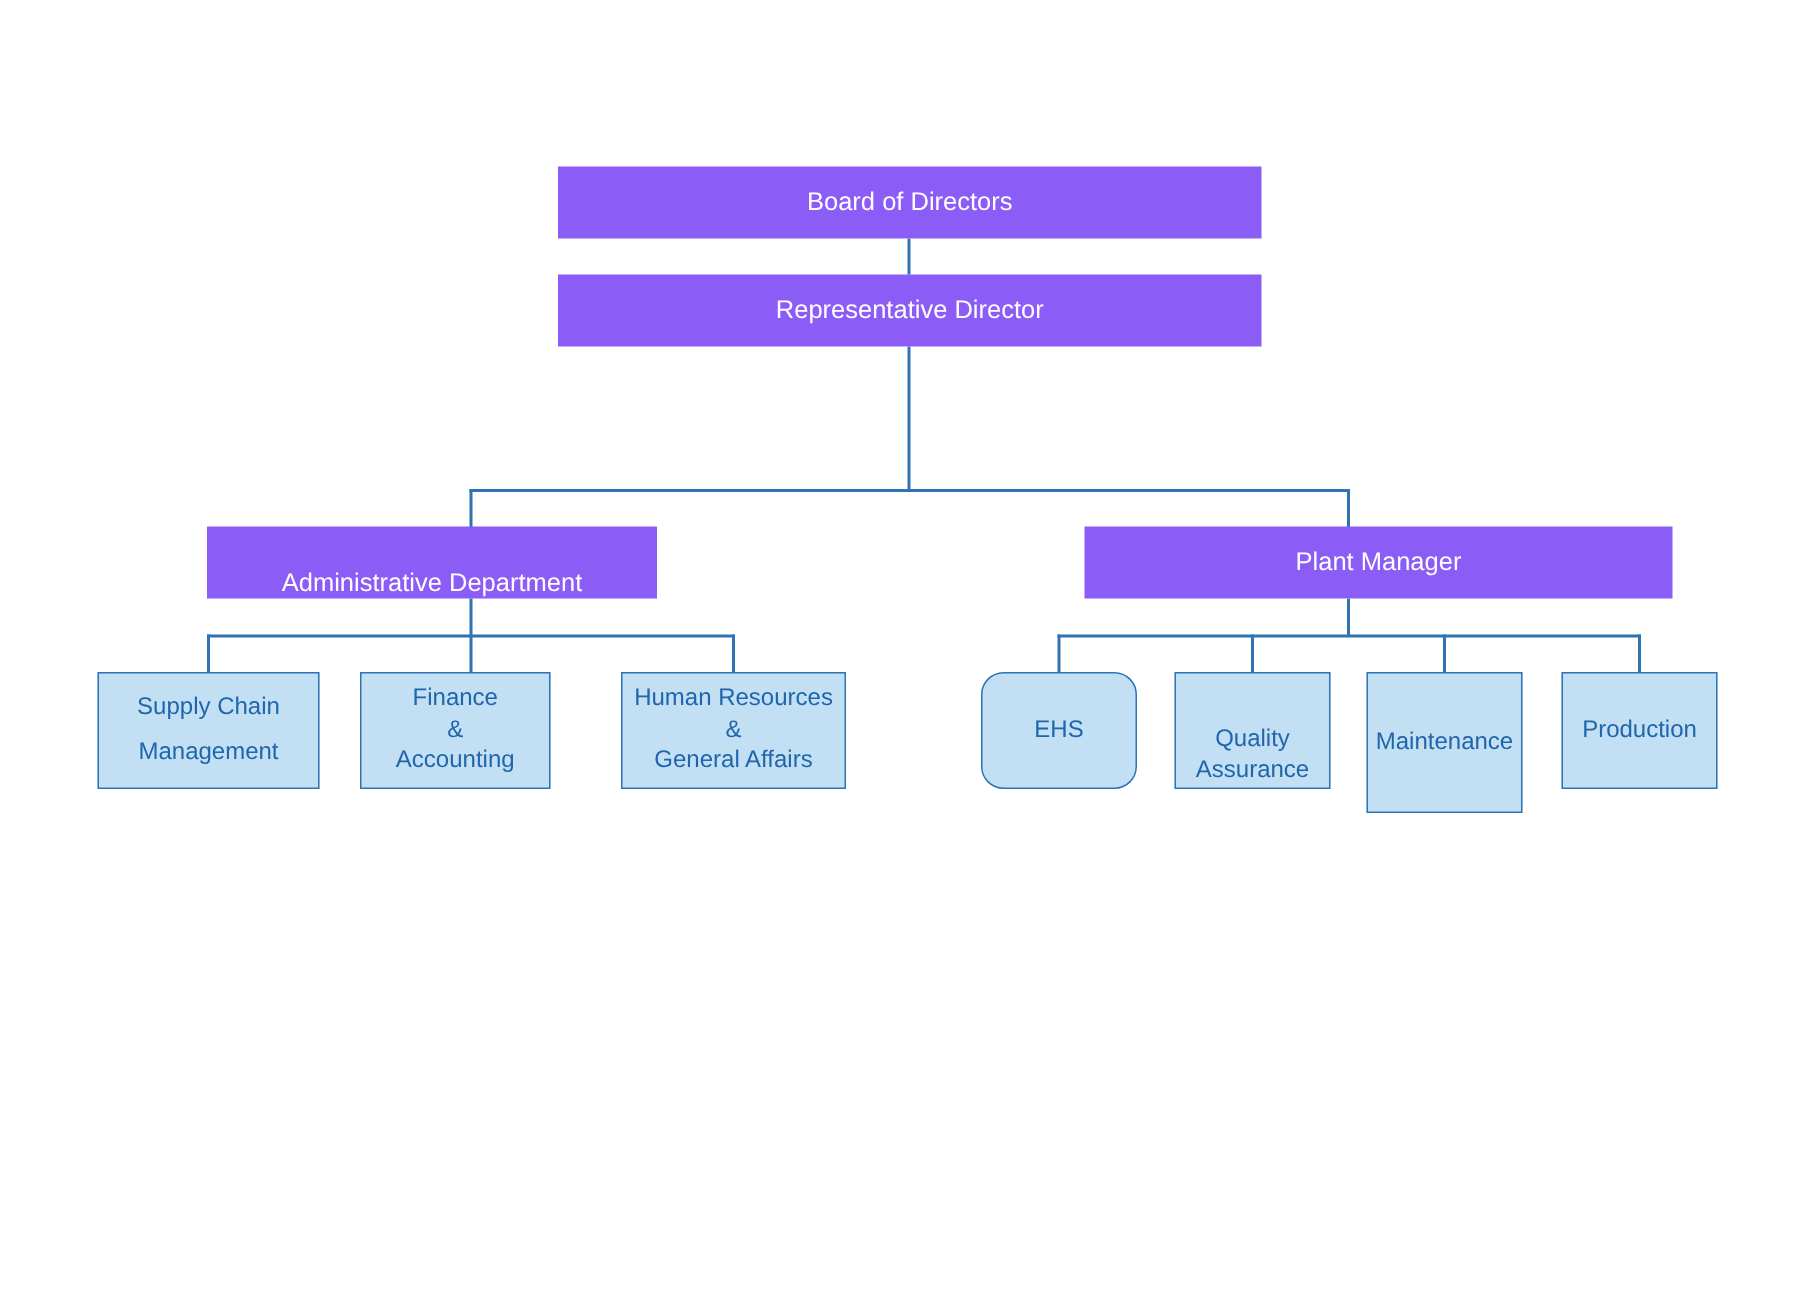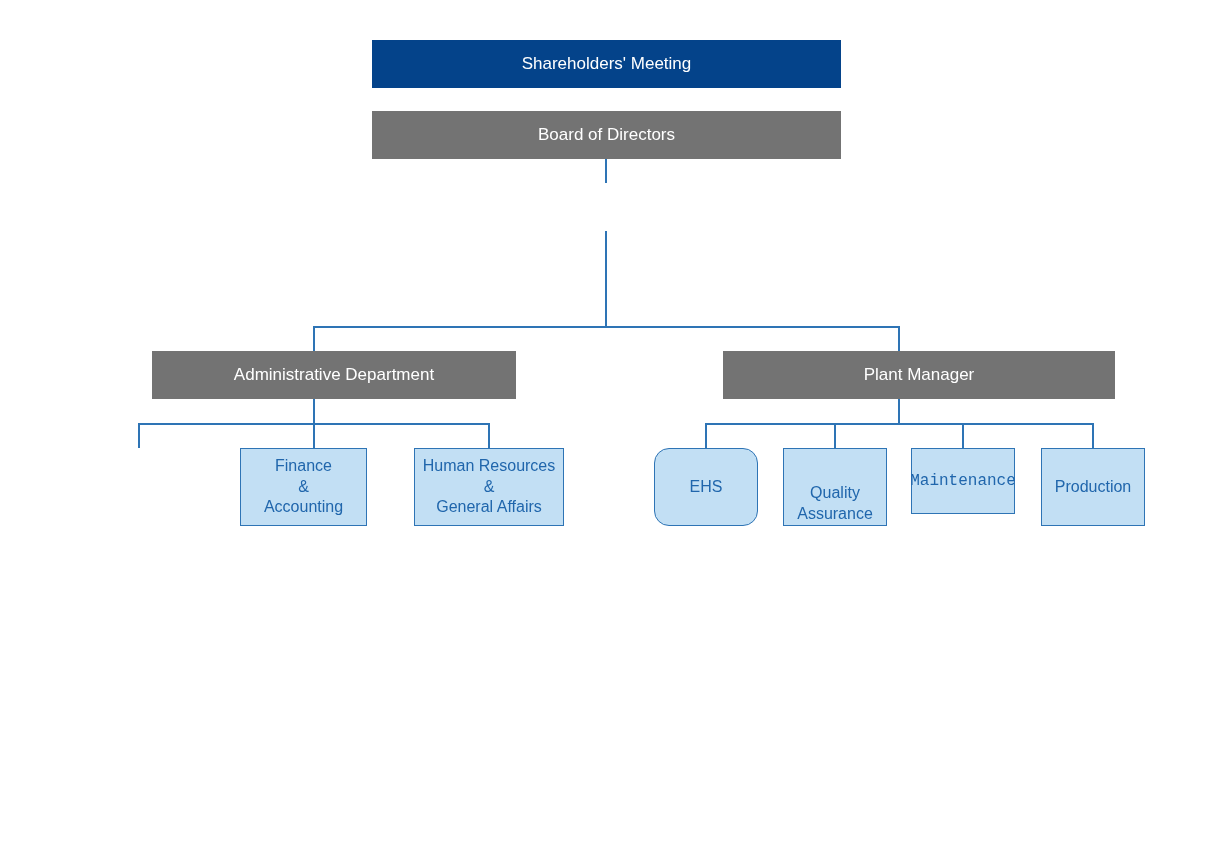--- a/index.html
+++ b/index.html
@@ -22,21 +22,21 @@
     justify-content: center;
     text-align: center;
     box-sizing: border-box;
   }
   .node-dark {
     background: #04438A;
     color: #ffffff;
     font-size: 17px;
   }
   .node-mid {
-    background: #737373;
+    background: #8b5cf6;
     color: #ffffff;
     font-size: 17px;
   }
   .node-light {
     background: #C2DFF4;
     border: 1.5px solid #2E74B5;
     color: #2066AC;
     font-size: 16px;
   }
   .node-light .multiline {
@@ -49,30 +49,30 @@
   }
   .line {
     position: absolute;
     background: #2E74B5;
   }
   
   .b-shareholders { left: 372px; top: 40px;  width: 469px; height: 48px; }
   .b-board        { left: 372px; top: 111px; width: 469px; height: 48px; }
   .b-repdir       { left: 372px; top: 183px; width: 469px; height: 48px; }
   
-  .b-admin { left: 152px; top: 351px; width: 364px; height: 48px; }
+  .b-admin { left: 138px; top: 351px; width: 300px; height: 48px; align-items: flex-end; }
   .b-plant { left: 723px; top: 351px; width: 392px; height: 48px; }
   
   .b-scm     { left: 65px;  top: 448px; width: 148px; height: 78px; }
   .b-finance { left: 240px; top: 448px; width: 127px; height: 78px; }
   .b-hr      { left: 414px; top: 448px; width: 150px; height: 78px; }
   
   .b-ehs   { left: 654px;  top: 448px; width: 104px; height: 78px; border-radius: 15px; }
   .b-qa    { left: 783px;  top: 448px; width: 104px; height: 78px; align-items: flex-end; }
-  .b-maint { left: 911px;  top: 448px; width: 104px; height: 66px; font-family: Liberation Mono, monospace; }
+  .b-maint { left: 911px;  top: 448px; width: 104px; height: 94px; }
   .b-prod  { left: 1041px; top: 448px; width: 104px; height: 78px; text-align: right; }
   
   .l-board-repdir   { left: 605px; top: 159px; width: 2px;   height: 24px; }
   .l-repdir-down    { left: 605px; top: 231px; width: 2px;   height: 95px; }
   .l-main-rail      { left: 313px; top: 326px; width: 587px; height: 2px; }
   .l-drop-admin     { left: 313px; top: 326px; width: 2px;   height: 26px; }
   .l-drop-plant     { left: 898px; top: 326px; width: 2px;   height: 26px; }
   .l-admin-down     { left: 313px; top: 399px; width: 2px;   height: 49px; }
   .l-left-rail      { left: 138px; top: 423px; width: 352px; height: 2px; }
   .l-drop-scm       { left: 138px; top: 423px; width: 2px;   height: 25px; }
@@ -98,34 +98,38 @@
   <div class="line l-left-rail"></div>
   <div class="line l-drop-scm"></div>
   <div class="line l-drop-hr"></div>
   <div class="line l-plant-down"></div>
   <div class="line l-right-rail"></div>
   <div class="line l-drop-ehs"></div>
   <div class="line l-drop-qa"></div>
   <div class="line l-drop-maint"></div>
   <div class="line l-drop-prod"></div>
 
-  <div class="node node-dark b-shareholders">
-    <span>Shareholders' Meeting</span>
-  </div>
   <div class="node node-mid b-board">
     <span>Board of Directors</span>
+  </div>
+  <div class="node node-mid b-repdir">
+    <span>Representative Director</span>
   </div>
 
   <div class="node node-mid b-admin">
     <span>Administrative Department</span>
   </div>
   <div class="node node-mid b-plant">
     <span>Plant Manager</span>
   </div>
 
+  <div class="node node-light b-scm">
+    <span class="tall-lines">Supply Chain
+Management</span>
+  </div>
   <div class="node node-light b-finance">
     <span class="multiline">Finance
 &amp;
 Accounting</span>
   </div>
   <div class="node node-light b-hr">
     <span class="multiline">Human Resources
 &amp;
 General Affairs</span>
   </div>

